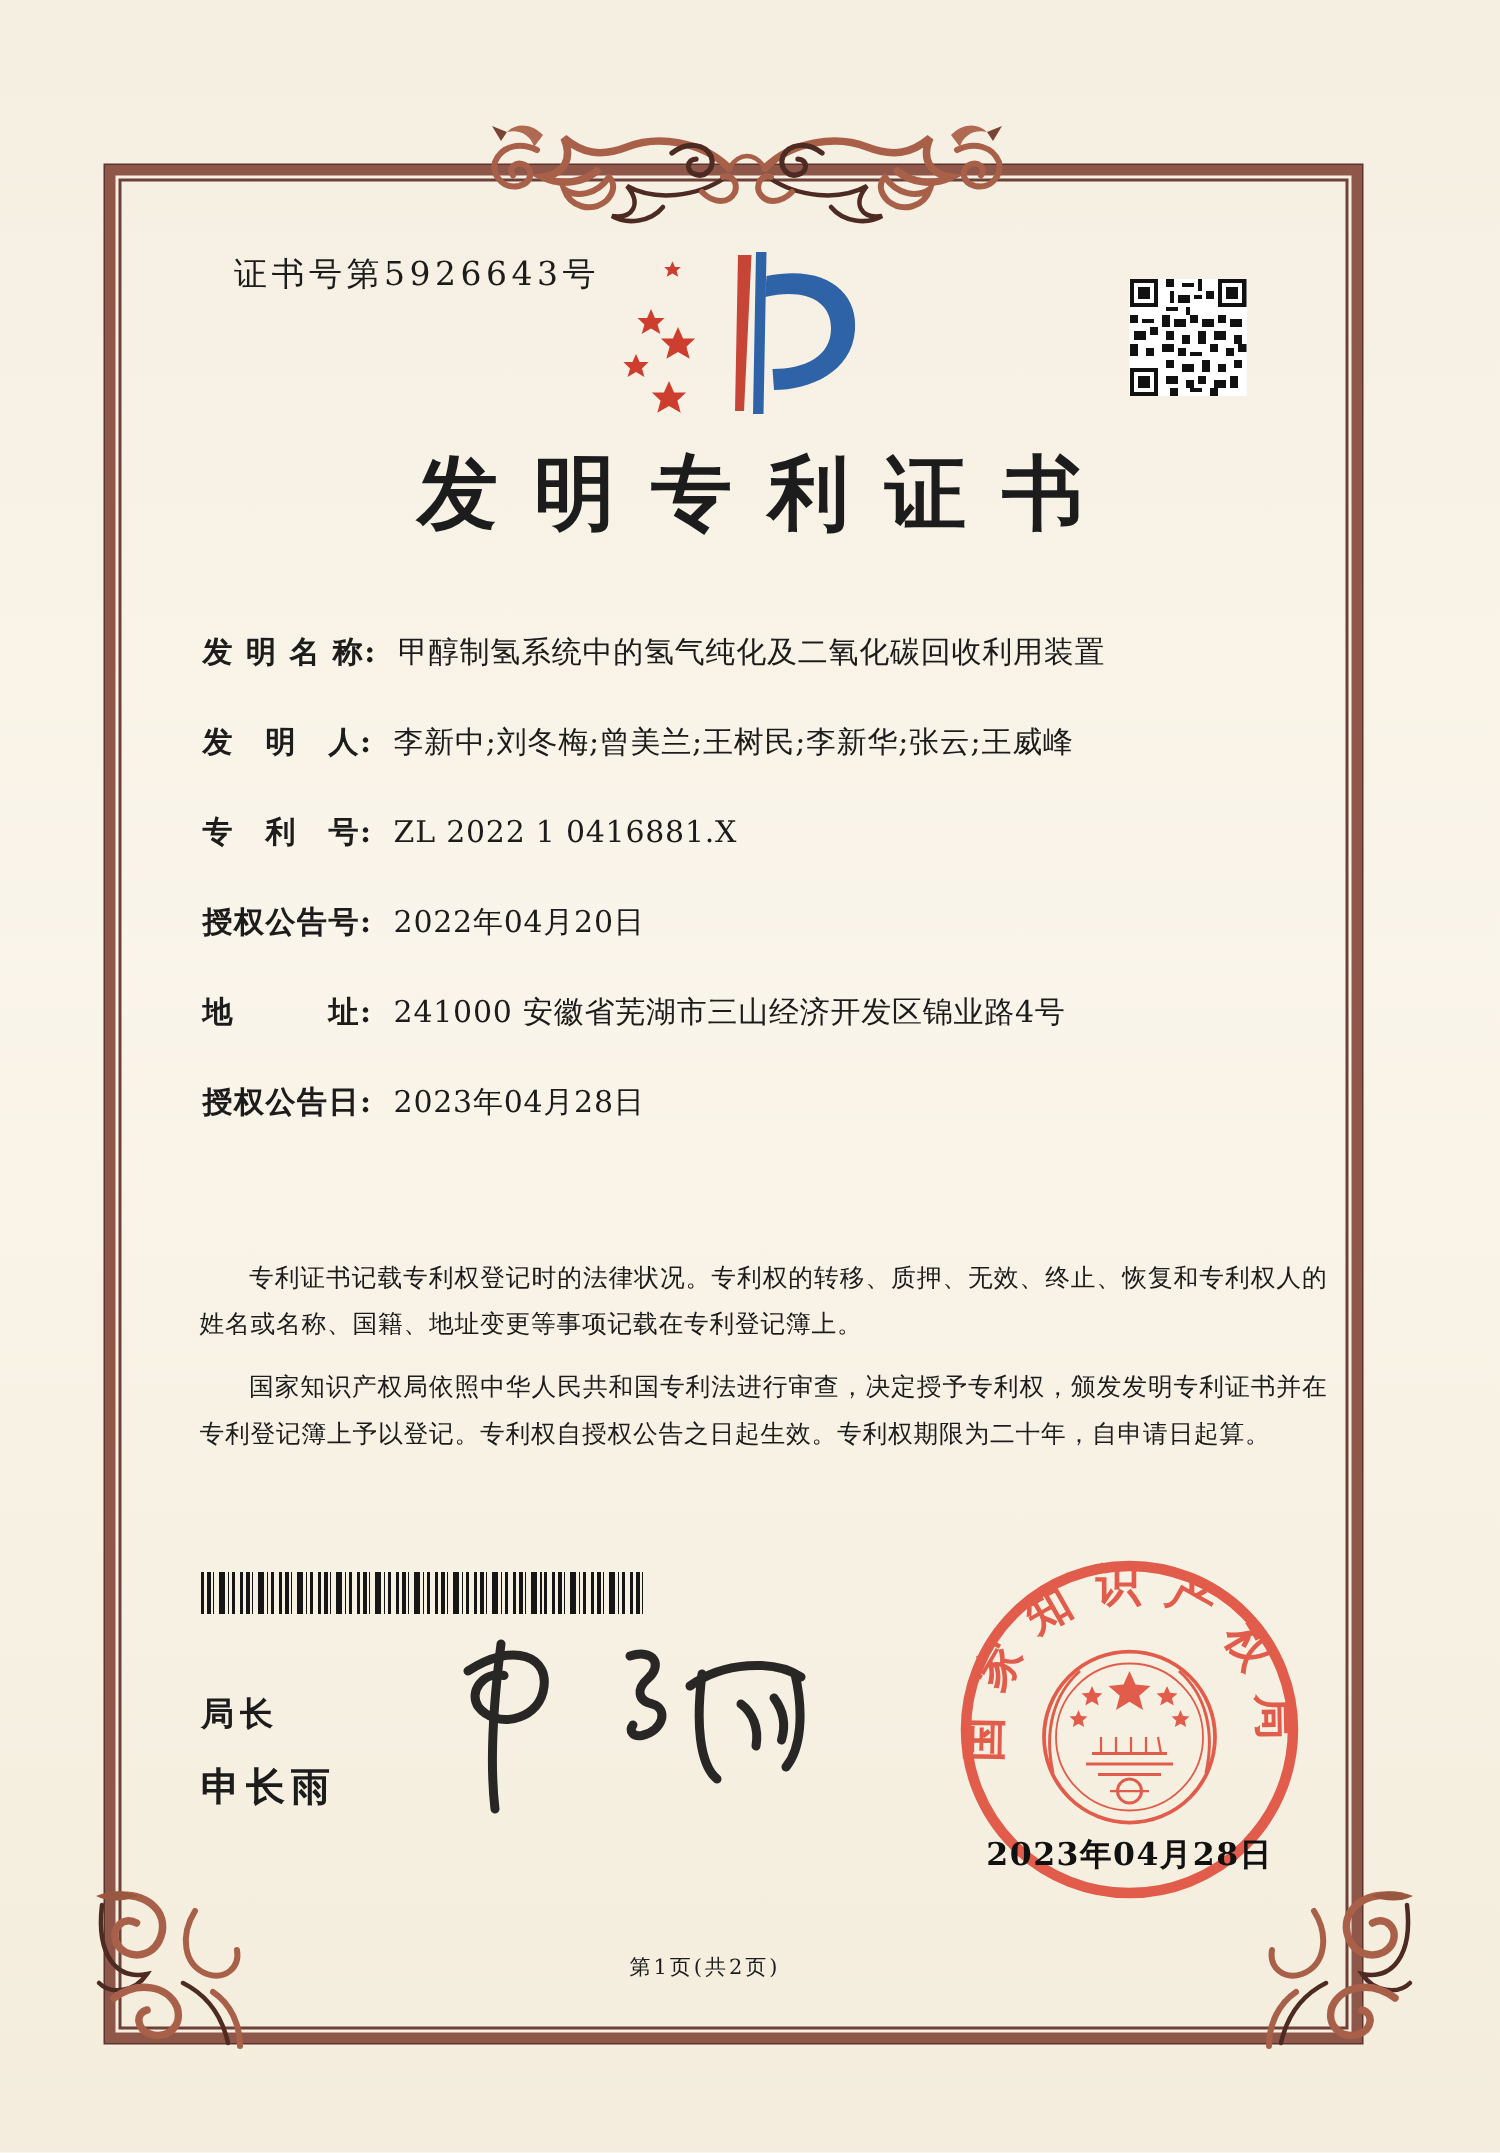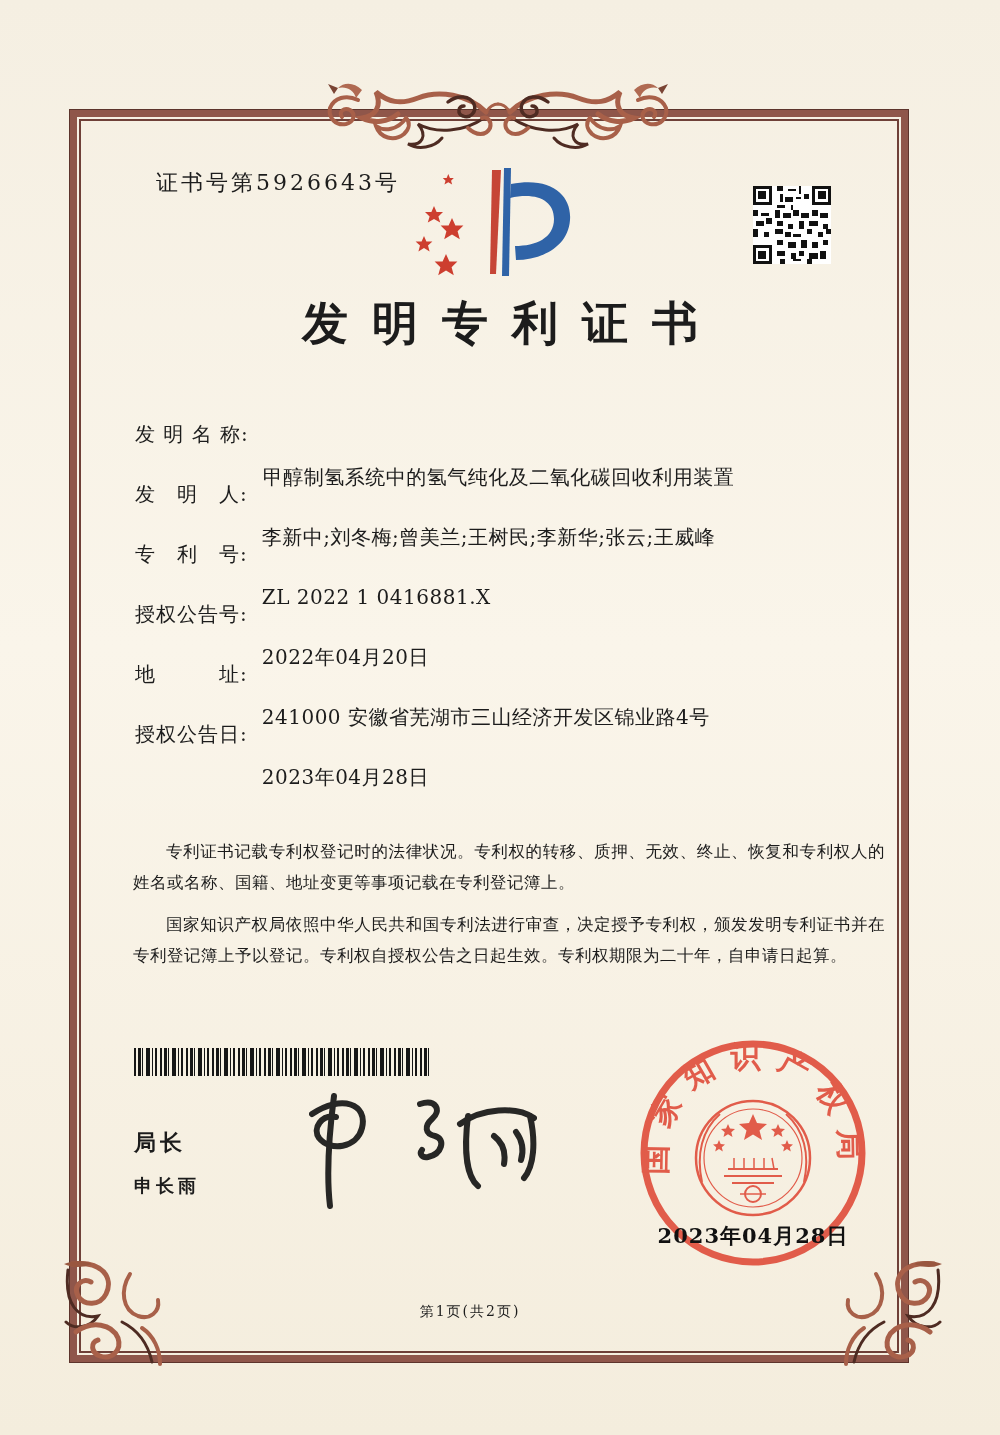--- a/index.html
+++ b/index.html
@@ -20,44 +20,44 @@
   .top-ornament{position:absolute;left:318px;top:72px;width:360px;height:82px;}
   .corner-flourish{position:absolute;width:122px;height:122px;}
   .corner-left{left:58px;top:1258px;}
   .corner-right{left:826px;top:1258px;transform:scaleX(-1);}
   
   .cert-number{position:absolute;left:120px;top:168px;font-size:22px;letter-spacing:3px;margin-left:36px;}
   .logo{position:absolute;left:412px;top:162px;width:160px;height:130px;}
   .qr{position:absolute;left:753px;top:186px;width:78px;height:78px;background:#fff;}
   .page-title{
     position:absolute;left:0;top:293px;width:100%;text-align:center;
-    font-size:46px;font-weight:bold;letter-spacing:24px;text-indent:24px;font-family:Liberation Serif, serif;
+    font-size:54px;font-weight:bold;letter-spacing:24px;text-indent:24px;font-family:Liberation Serif, serif;
   }
   
   .fields{position:absolute;left:135px;top:420px;width:748px;}
   .field-row{height:60px;font-size:20px;display:flex;align-items:flex-start;line-height:28px;}
-  .f-label{white-space:pre;letter-spacing:1px;}
-  .f-value{margin-left:14px;letter-spacing:.5px;margin-top:43px;}
+  .f-label{white-space:pre;letter-spacing:1px;font-weight:bold;}
+  .f-value{margin-left:14px;letter-spacing:.5px;}
   .pair{display:flex;}
   .pair-right{margin-left:72px;}
   
   .legal{position:absolute;left:133px;top:836px;width:752px;font-size:16.5px;line-height:31px;text-align:justify;}
   .legal p{margin:0 0 11px 0;text-indent:2em;letter-spacing:.5px;}
   
   .barcode{
     position:absolute;left:134px;top:1048px;width:296px;height:28px;
     background:repeating-linear-gradient(90deg,
       #161616 0 2px,transparent 2px 4px,#161616 4px 7px,transparent 7px 8px,
       #161616 8px 9px,transparent 9px 12px,#161616 12px 16px,transparent 16px 18px,
       #161616 18px 19px,transparent 19px 21px,#161616 21px 23px,transparent 23px 26px);
   }
   
   .director-title{position:absolute;left:134px;top:1128px;font-size:22px;font-weight:bold;
     font-family:Liberation Mono, monospace;letter-spacing:4px;}
-  .director-name{position:absolute;left:134px;top:1174px;font-size:18px;font-weight:bold;
+  .director-name{position:absolute;left:134px;top:1174px;font-size:26px;font-weight:bold;
     font-family:"DejaVu Sans","Liberation Sans",sans-serif;letter-spacing:4px;}
   .signature{position:absolute;left:272px;top:1082px;width:280px;height:135px;}
   
   .seal{position:absolute;left:636px;top:1036px;width:234px;height:234px;}
   .seal svg{position:absolute;inset:0;}
   .seal-date{
     position:absolute;left:0;top:186px;width:100%;text-align:center;
     font-size:21px;font-weight:bold;color:#111;letter-spacing:1px;
   }
   

